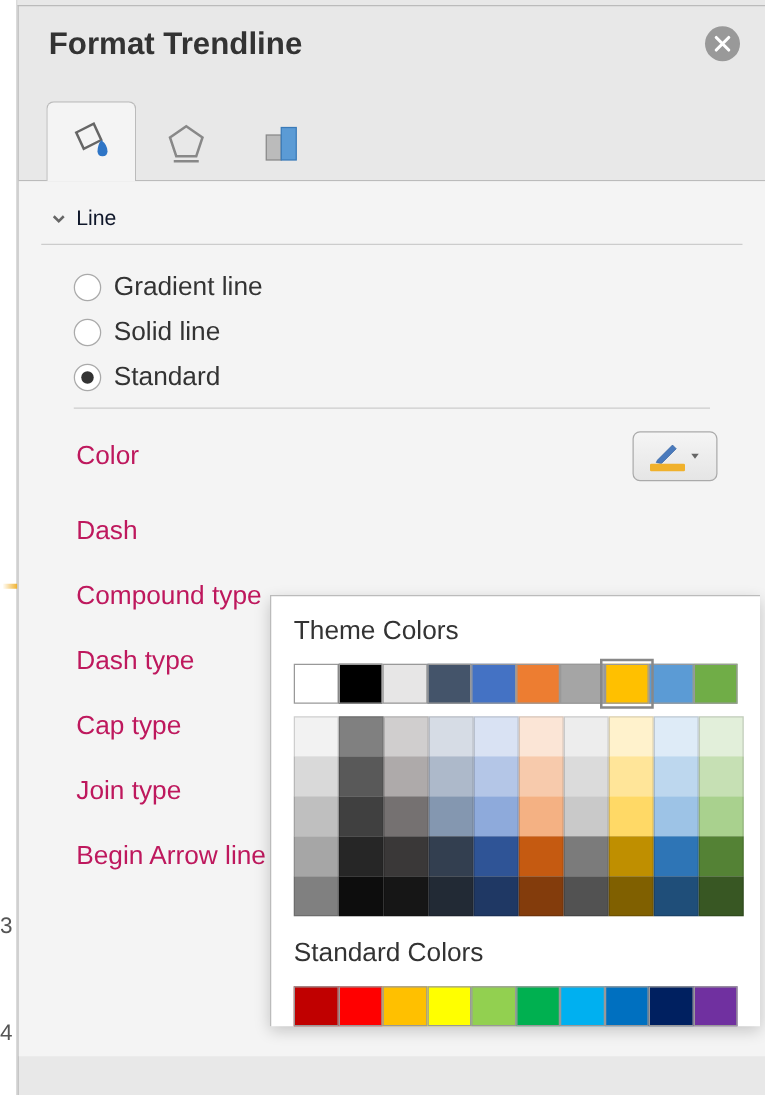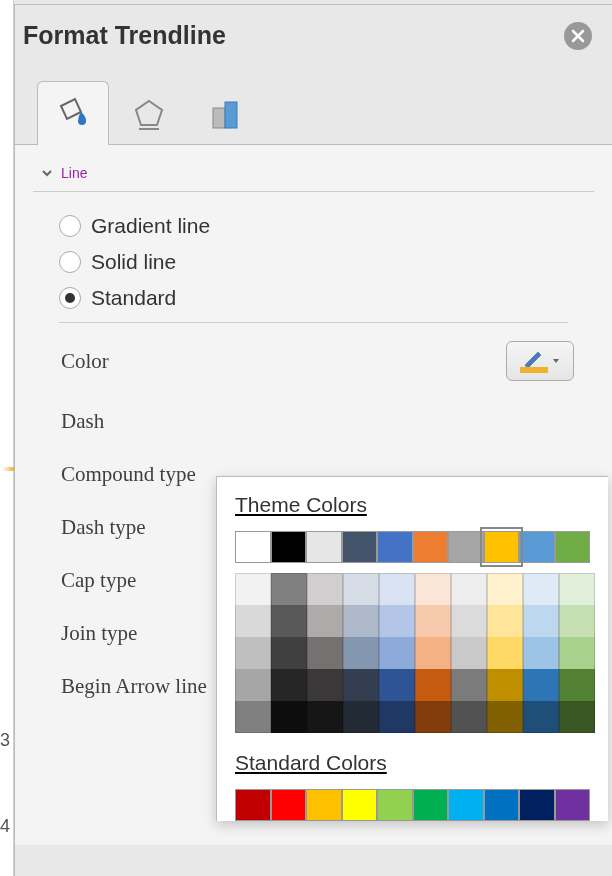--- a/index.html
+++ b/index.html
@@ -17,22 +17,22 @@
   top: 4px;
   right: 0;
   bottom: 0;
   background: #e8e8e8;
   border-left: 1px solid #bbb;
   border-top: 1px solid #bbb;
 }
 .panel-header {
   display: flex;
   justify-content: space-between;
-  align-items: flex-end;
-  padding: 16px 20px 14px 8px;
+  align-items: flex-start;
+  padding: 16px 20px 14px 24px;
 }
 .panel-title {
   font-size: 25px;
   font-weight: 600;
   color: #333;
 }
 .close-btn {
   width: 28px;
   height: 28px;
   border-radius: 50%;
@@ -72,22 +72,22 @@
 }
 .section-header {
   display: flex;
   align-items: center;
   gap: 6px;
   padding: 4px 0 10px 6px;
   cursor: pointer;
   border-bottom: 1px solid #ccc;
 }
 .section-title {
-  font-size: 14px;
-  color: #a21caf;
+  font-size: 17px;
+  color: #0f172a;
 }
 .chevron { width: 16px; height: 16px; }
 .radio-group {
   padding: 22px 0 0 26px;
 }
 .radio-item {
   display: flex;
   align-items: center;
   gap: 10px;
   margin-bottom: 12px;
@@ -123,22 +123,21 @@
   padding: 18px 20px 0 28px;
 }
 .prop-row {
   display: flex;
   justify-content: space-between;
   align-items: center;
   margin-bottom: 28px;
 }
 .prop-label {
   font-size: 21px;
-  color: #404040;
-  font-family: Liberation Serif, serif;
+  color: #be185d;
 }
 .color-btn {
   width: 68px;
   height: 40px;
   background: linear-gradient(#f5f5f5, #e5e5e5);
   border: 1px solid #aaa;
   border-radius: 6px;
   display: flex;
   align-items: center;
   justify-content: center;
@@ -160,21 +159,20 @@
   position: absolute;
   left: 216px;
   top: 476px;
   right: 4px;
   background: #fff;
   border: 1px solid #bbb;
   border-right: none;
   border-bottom: none;
   box-shadow: 0 4px 12px rgba(0,0,0,0.2);
   padding: 16px 18px 0 18px;
-  text-decoration: underline;
 }
 .popup-section-title {
   font-size: 21px;
   color: #333;
   margin-bottom: 14px;
 }
 .theme-row {
   display: flex;
   gap: 0;
   margin-bottom: 10px;

